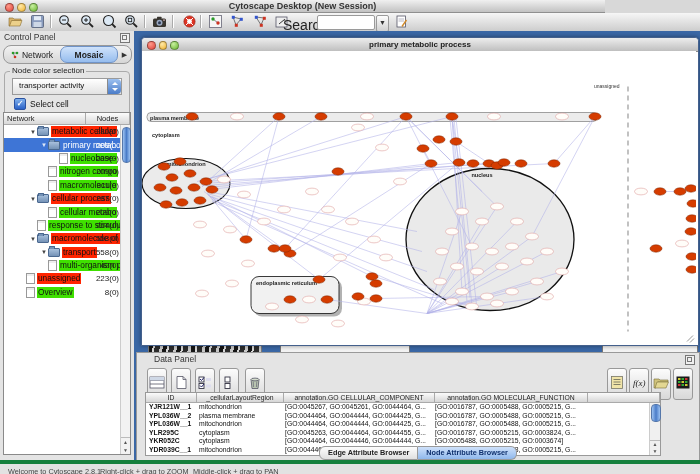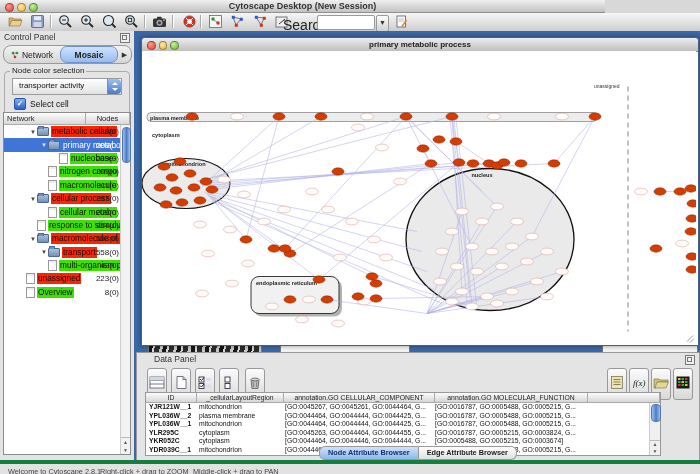--- a/index.html
+++ b/index.html
@@ -641,22 +641,22 @@
               <div class="dt-c w2">[GO:0044464, GO:0044444, GO:0044444, G...</div>
               <div class="dt-c w3">[GO:0016787, GO:0005488, GO:0005215, G...</div>
             </div>
           </div>
         <div class="dt-scroll">
           <div class="dts-thumb"></div>
           <div class="dts-arrows">▲<br>▼</div>
         </div>
       </div>
       <div class="dp-tabs" id="dp-tabs">
+          <div class="dp-tab">Edge Attribute Browser</div>
           <div class="dp-tab sel">Node Attribute Browser</div>
-          <div class="dp-tab">Edge Attribute Browser</div>
         </div>
     </div>
   </div>
 
   <div class="statusbar">
     <span class="sb-item" style="left:8px">Welcome to Cytoscape 2.8.1</span>
     <span class="sb-item" style="left:100px">Right-click + drag to ZOOM</span>
     <span class="sb-item" style="left:193px">Middle-click + drag to PAN</span>
   </div>
 

